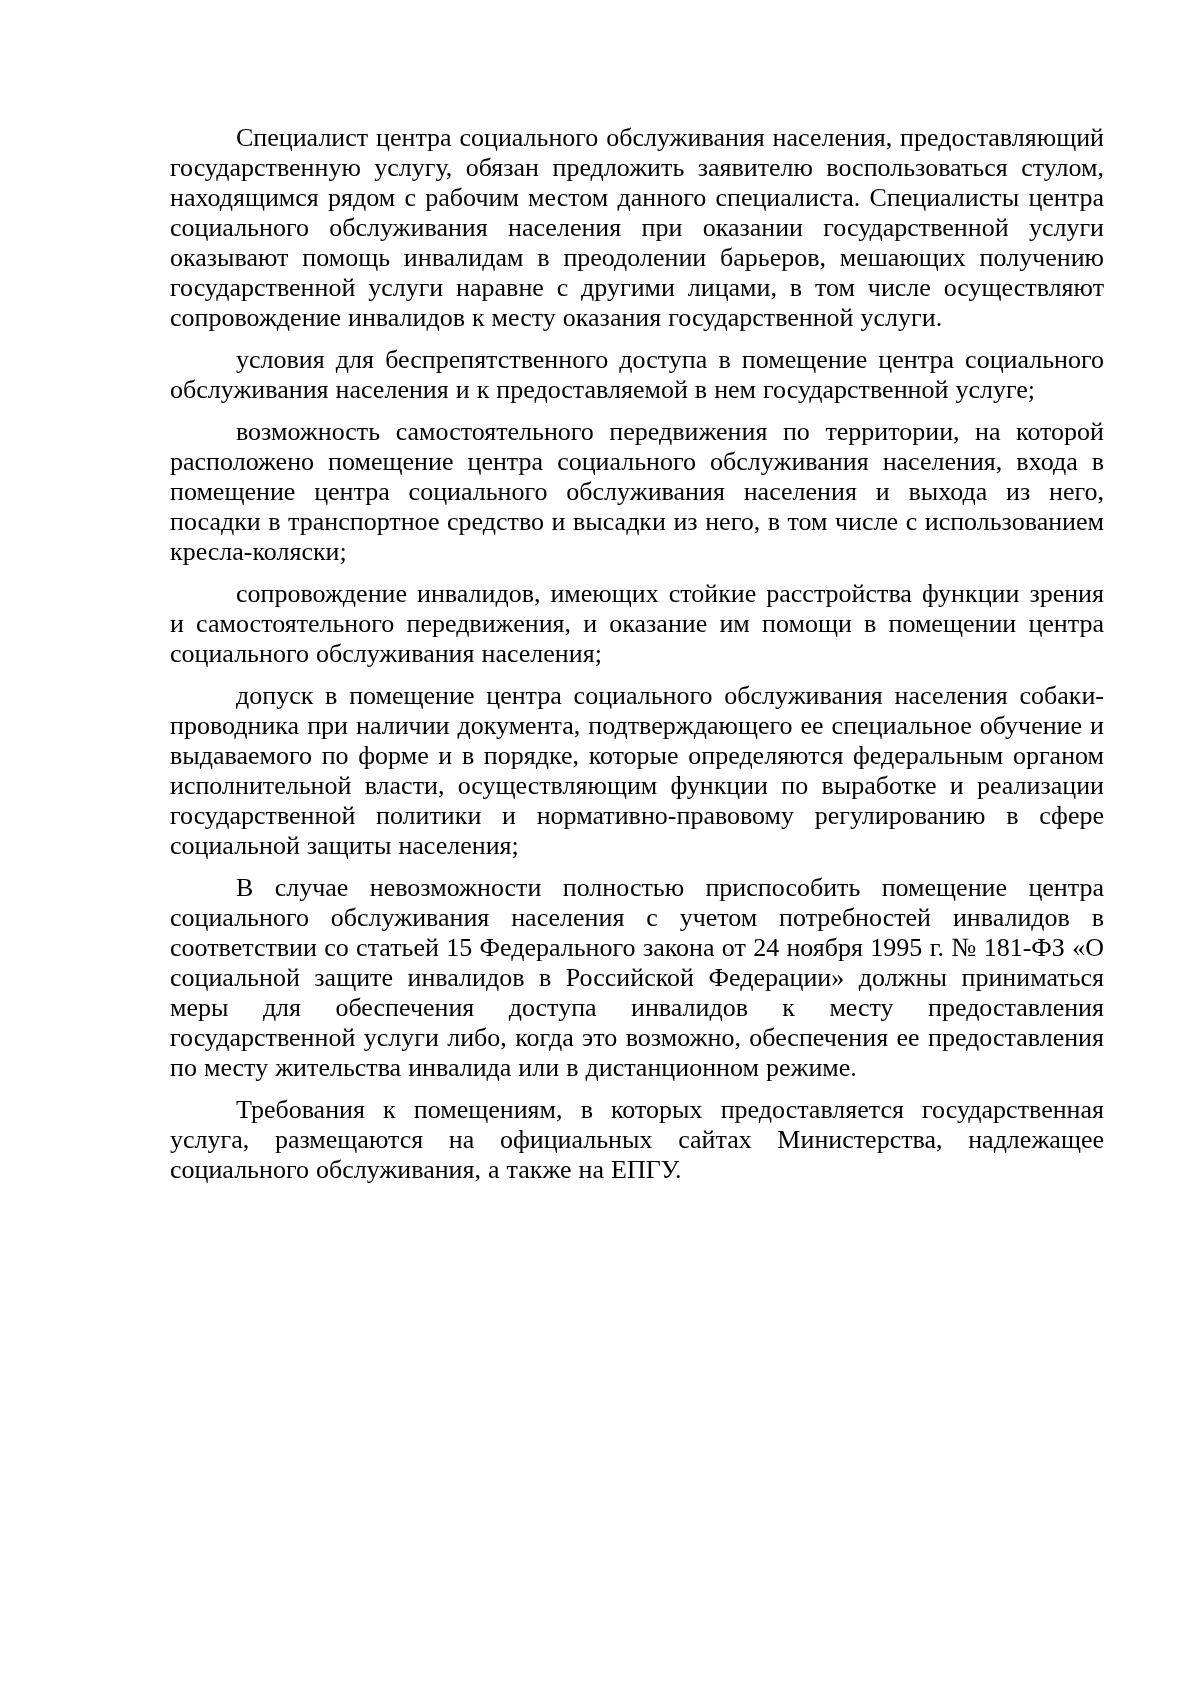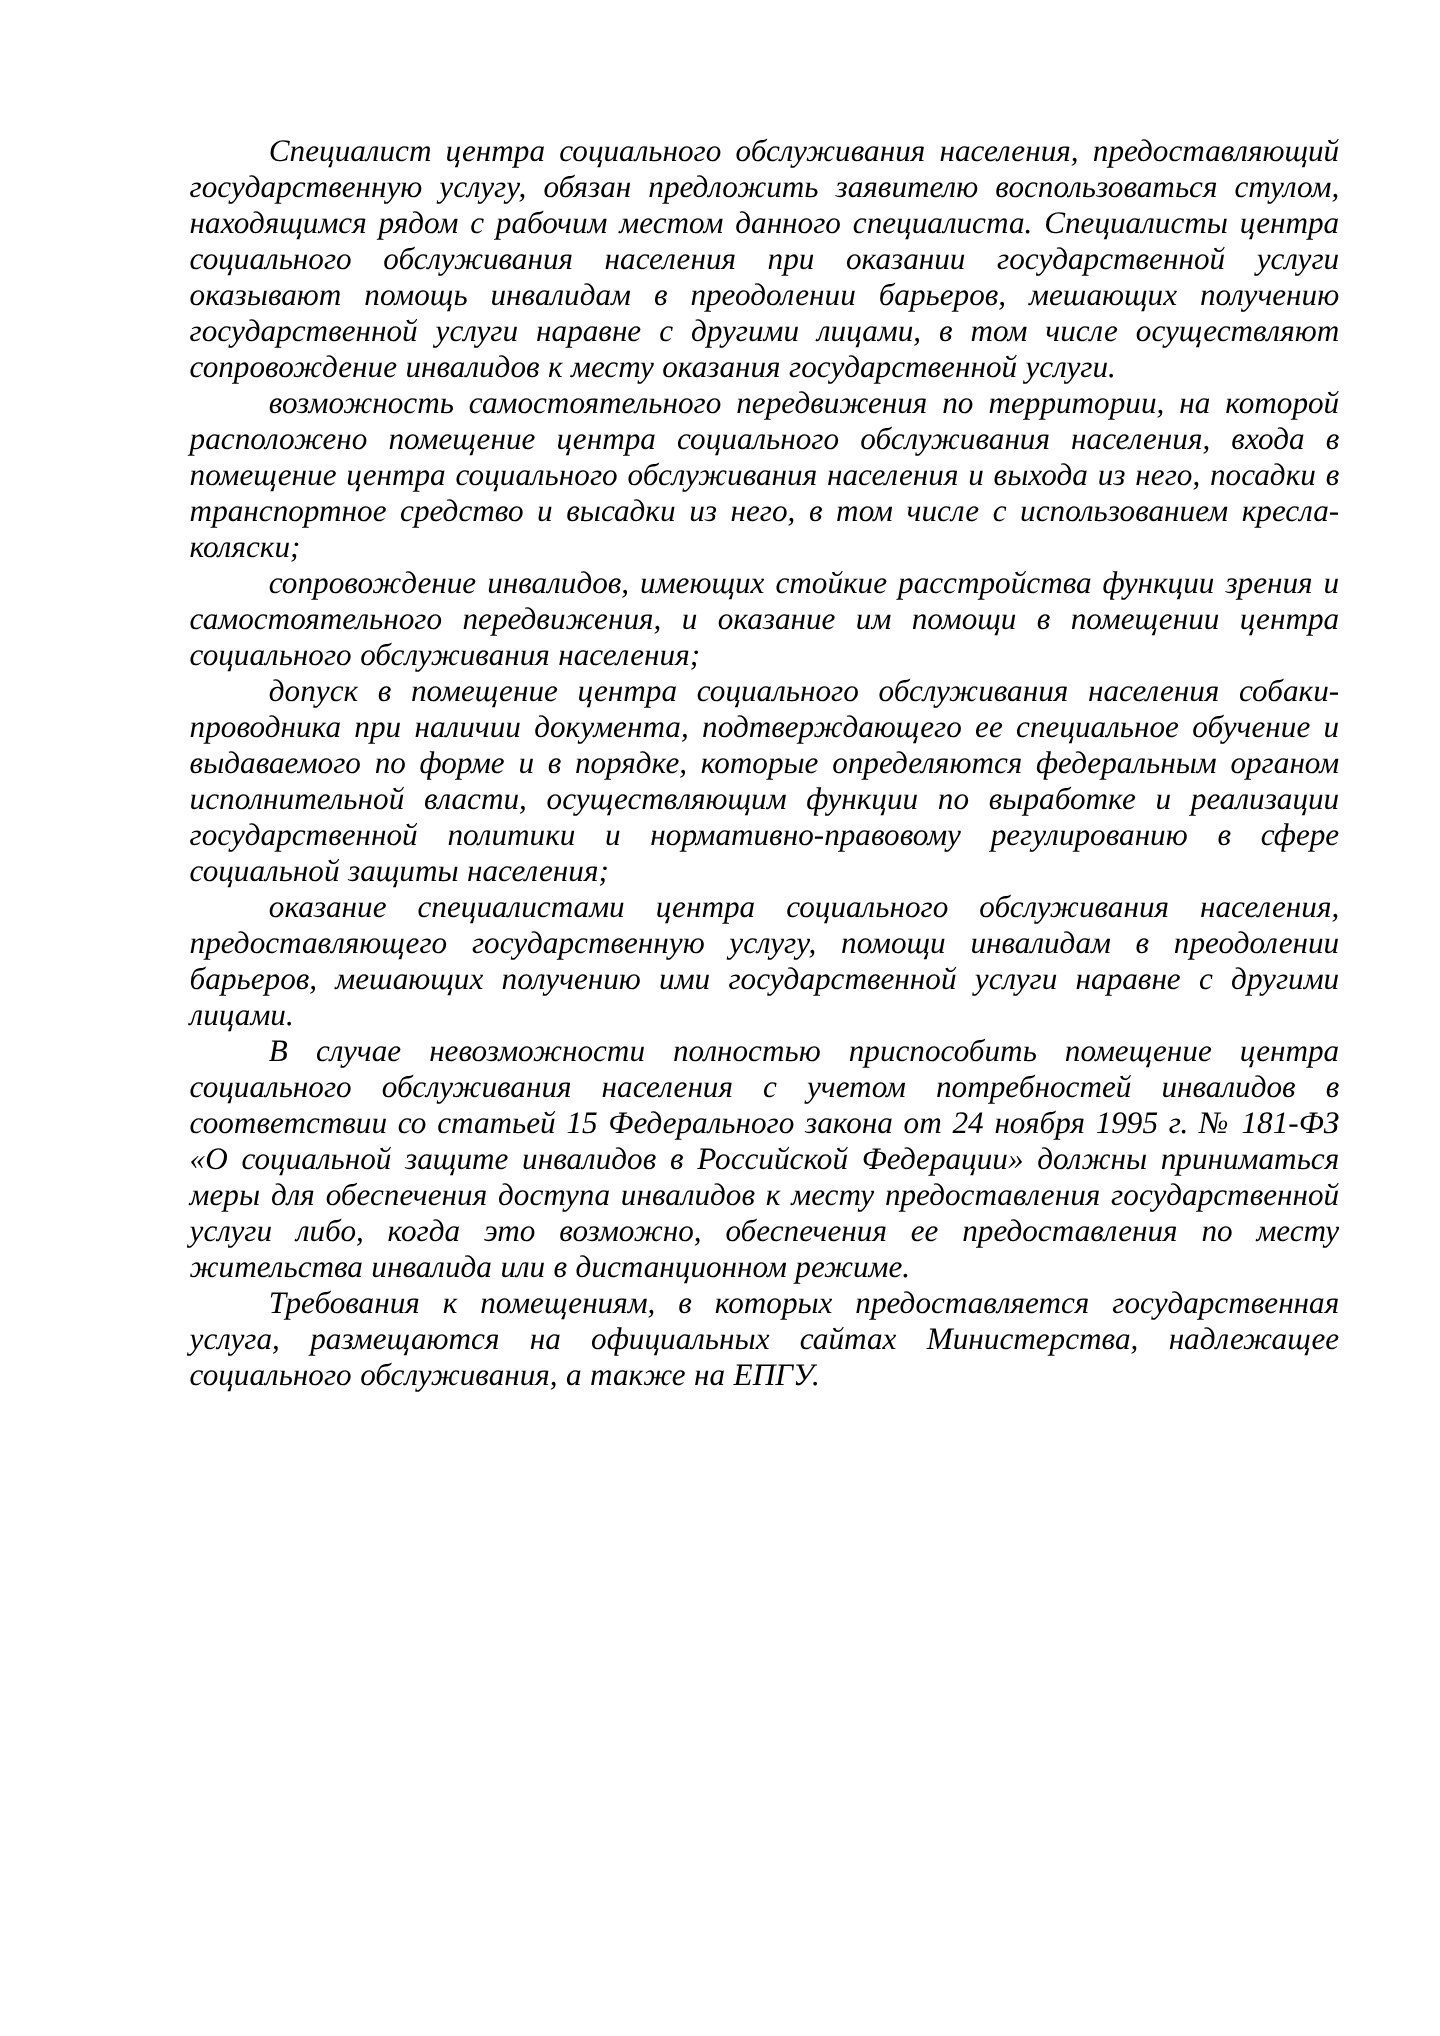--- a/index.html
+++ b/index.html
@@ -25,33 +25,32 @@
     width: 958px;
     font-family: "Liberation Serif", "DejaVu Serif", serif;
     font-size: 26px;
     line-height: 30px;
     color: #000000;
     text-align: justify;
     -webkit-hyphens: none;
     hyphens: none;
   }
   .para {
-    margin: 0;
+    margin: 12px;
     padding: 0;
     text-indent: 66px;
     word-spacing: 0.02em;
-    font-style: italic;
   }
 </style>
 </head>
 <body>
 
 <div class="page">
   <div class="content">
     <p class="para">Специалист центра социального обслуживания населения, предоставляющий государственную услугу, обязан предложить заявителю воспользоваться стулом, находящимся рядом с рабочим местом данного специалиста. Специалисты центра социального обслуживания населения при оказании государственной услуги оказывают помощь инвалидам в преодолении барьеров, мешающих получению государственной услуги наравне с другими лицами, в том числе осуществляют сопровождение инвалидов к месту оказания государственной услуги.</p>
+    <p class="para">условия для беспрепятственного доступа в помещение центра социального обслуживания населения и к предоставляемой в нем государственной услуге;</p>
     <p class="para">возможность самостоятельного передвижения по территории, на которой расположено помещение центра социального обслуживания населения, входа в помещение центра социального обслуживания населения и выхода из него, посадки в транспортное средство и высадки из него, в том числе с использованием кресла-коляски;</p>
     <p class="para">сопровождение инвалидов, имеющих стойкие расстройства функции зрения и самостоятельного передвижения, и оказание им помощи в помещении центра социального обслуживания населения;</p>
     <p class="para">допуск в помещение центра социального обслуживания населения собаки-проводника при наличии документа, подтверждающего ее специальное обучение и выдаваемого по форме и в порядке, которые определяются федеральным органом исполнительной власти, осуществляющим функции по выработке и реализации государственной политики и нормативно-правовому регулированию в сфере социальной защиты населения;</p>
-    <p class="para">оказание специалистами центра социального обслуживания населения, предоставляющего государственную услугу, помощи инвалидам в преодолении барьеров, мешающих получению ими государственной услуги наравне с другими лицами.</p>
     <p class="para">В случае невозможности полностью приспособить помещение центра социального обслуживания населения с учетом потребностей инвалидов в соответствии со статьей 15 Федерального закона от 24 ноября 1995 г. № 181-ФЗ «О социальной защите инвалидов в Российской Федерации» должны приниматься меры для обеспечения доступа инвалидов к месту предоставления государственной услуги либо, когда это возможно, обеспечения ее предоставления по месту жительства инвалида или в дистанционном режиме.</p>
     <p class="para">Требования к помещениям, в которых предоставляется государственная услуга, размещаются на официальных сайтах Министерства, надлежащее социального обслуживания, а также на ЕПГУ.</p>
   </div>
 </div>
 
 </body></html>

